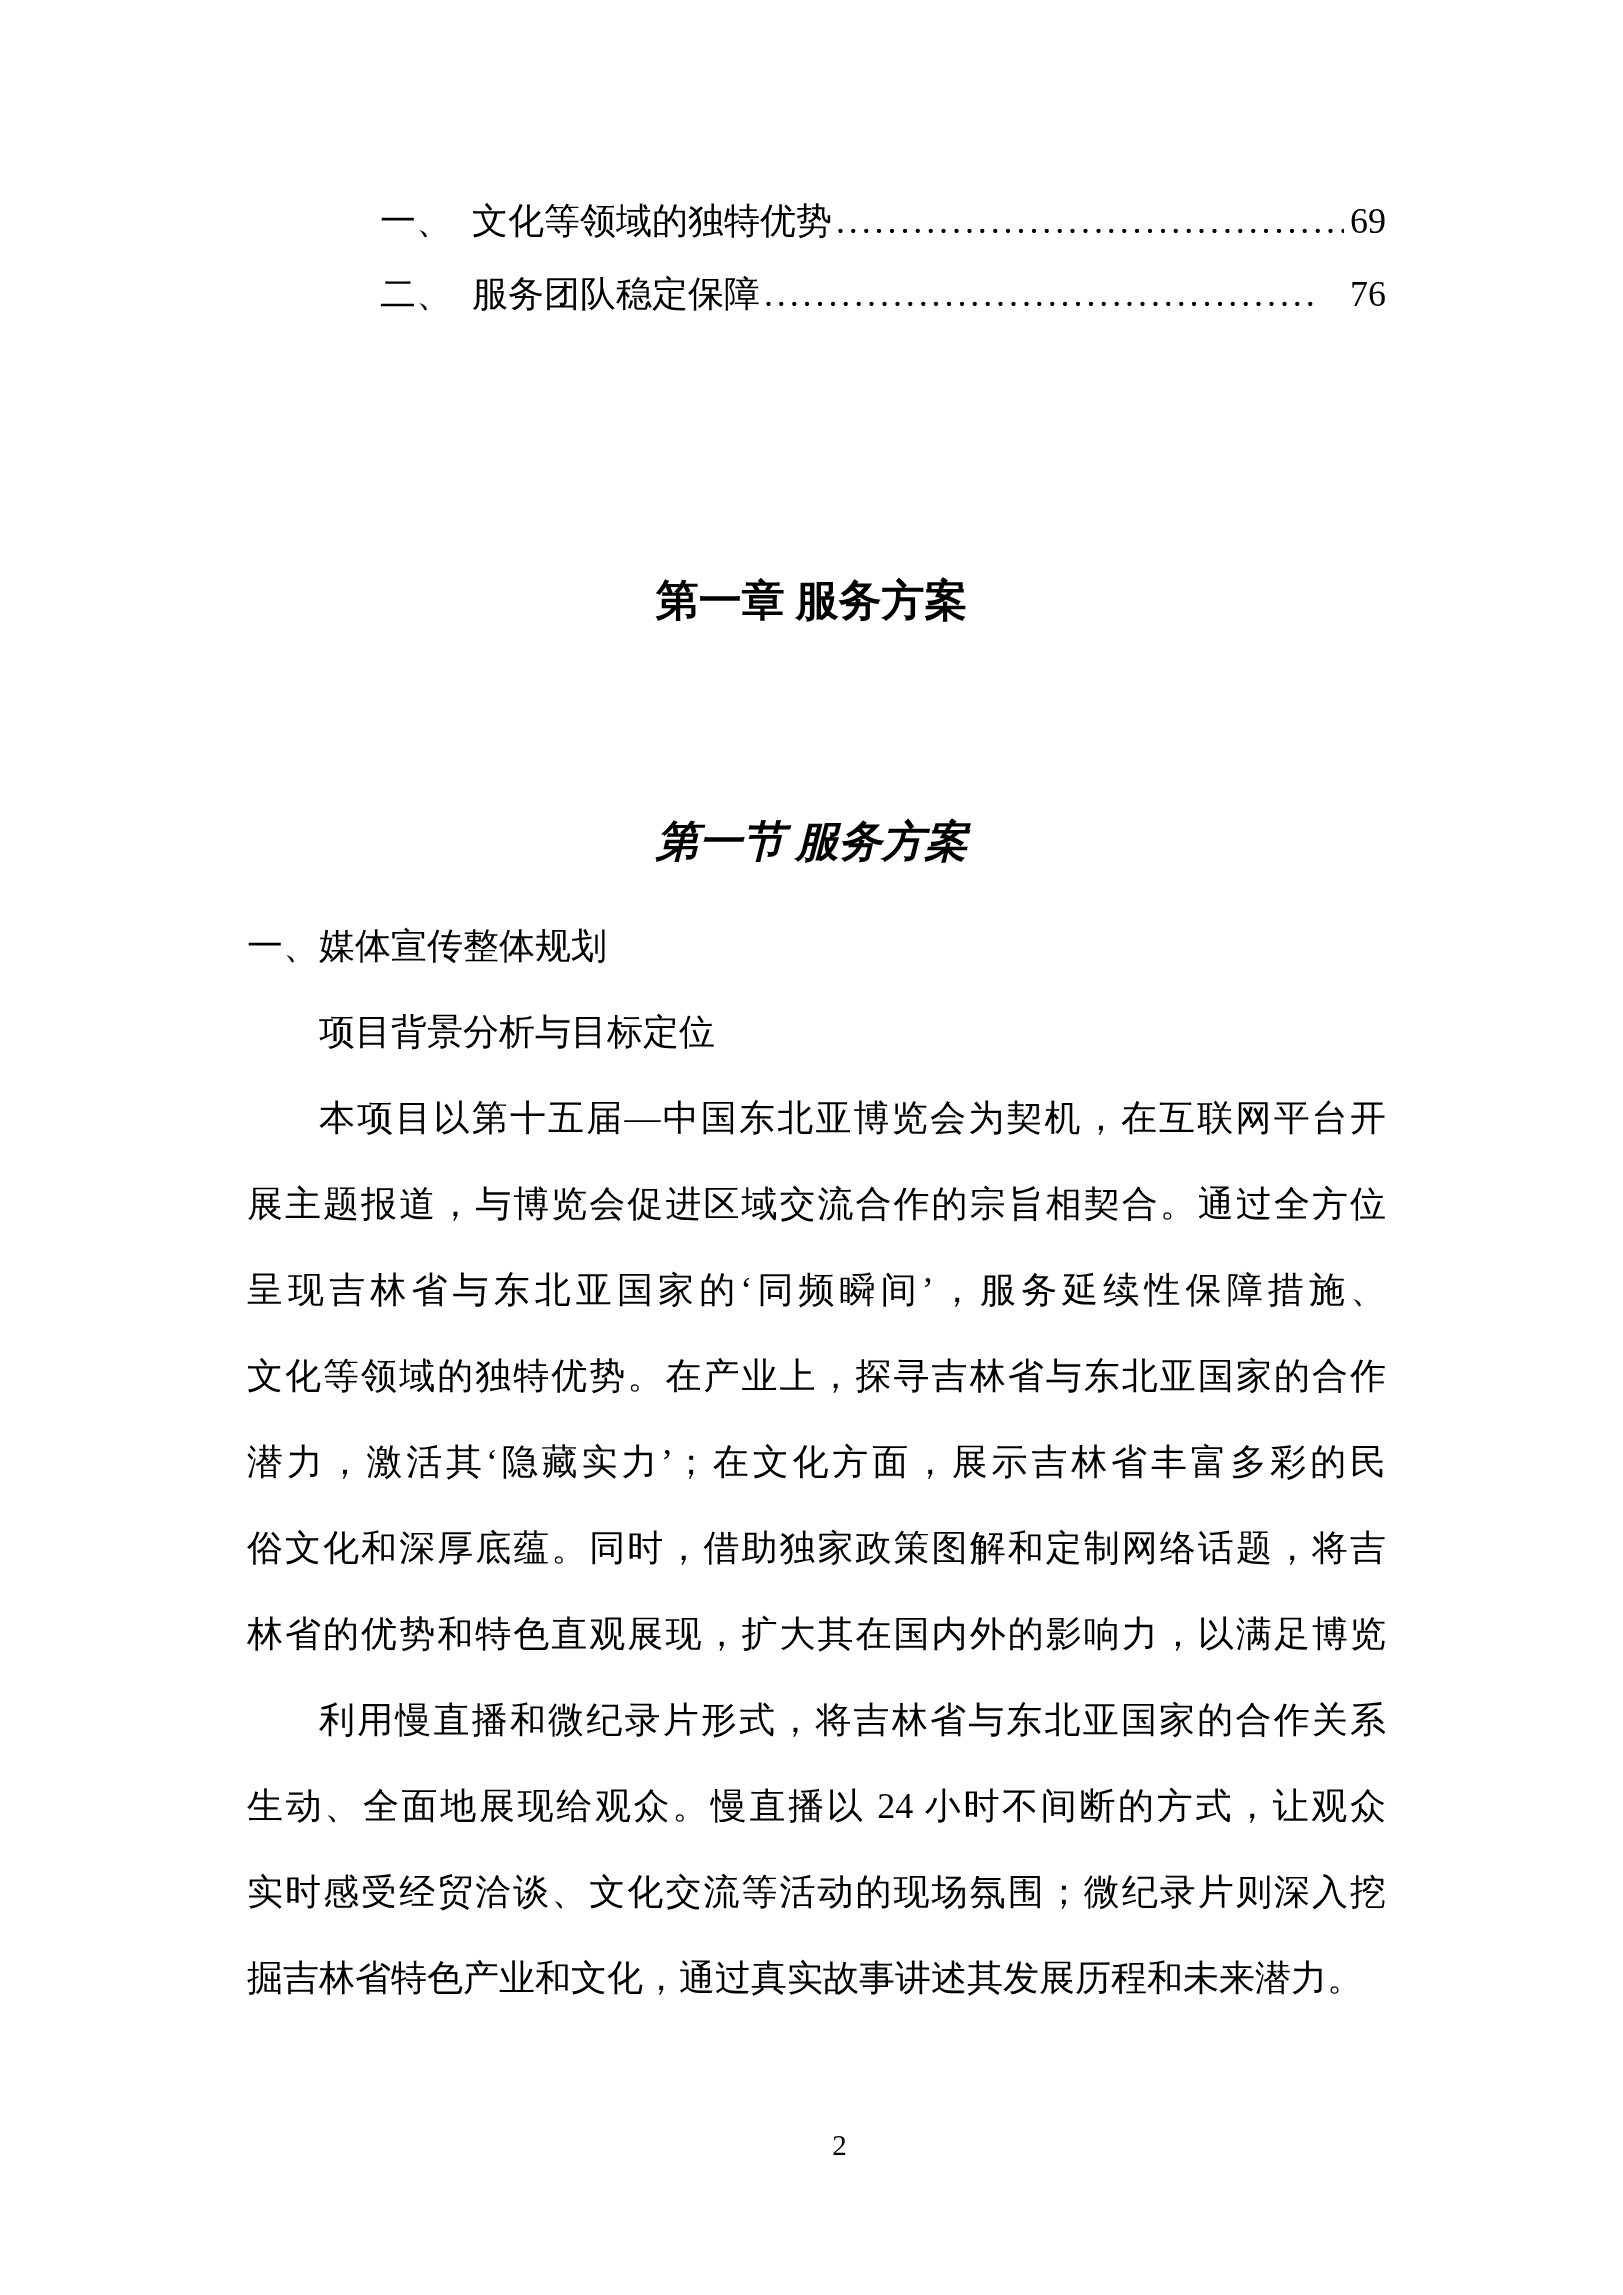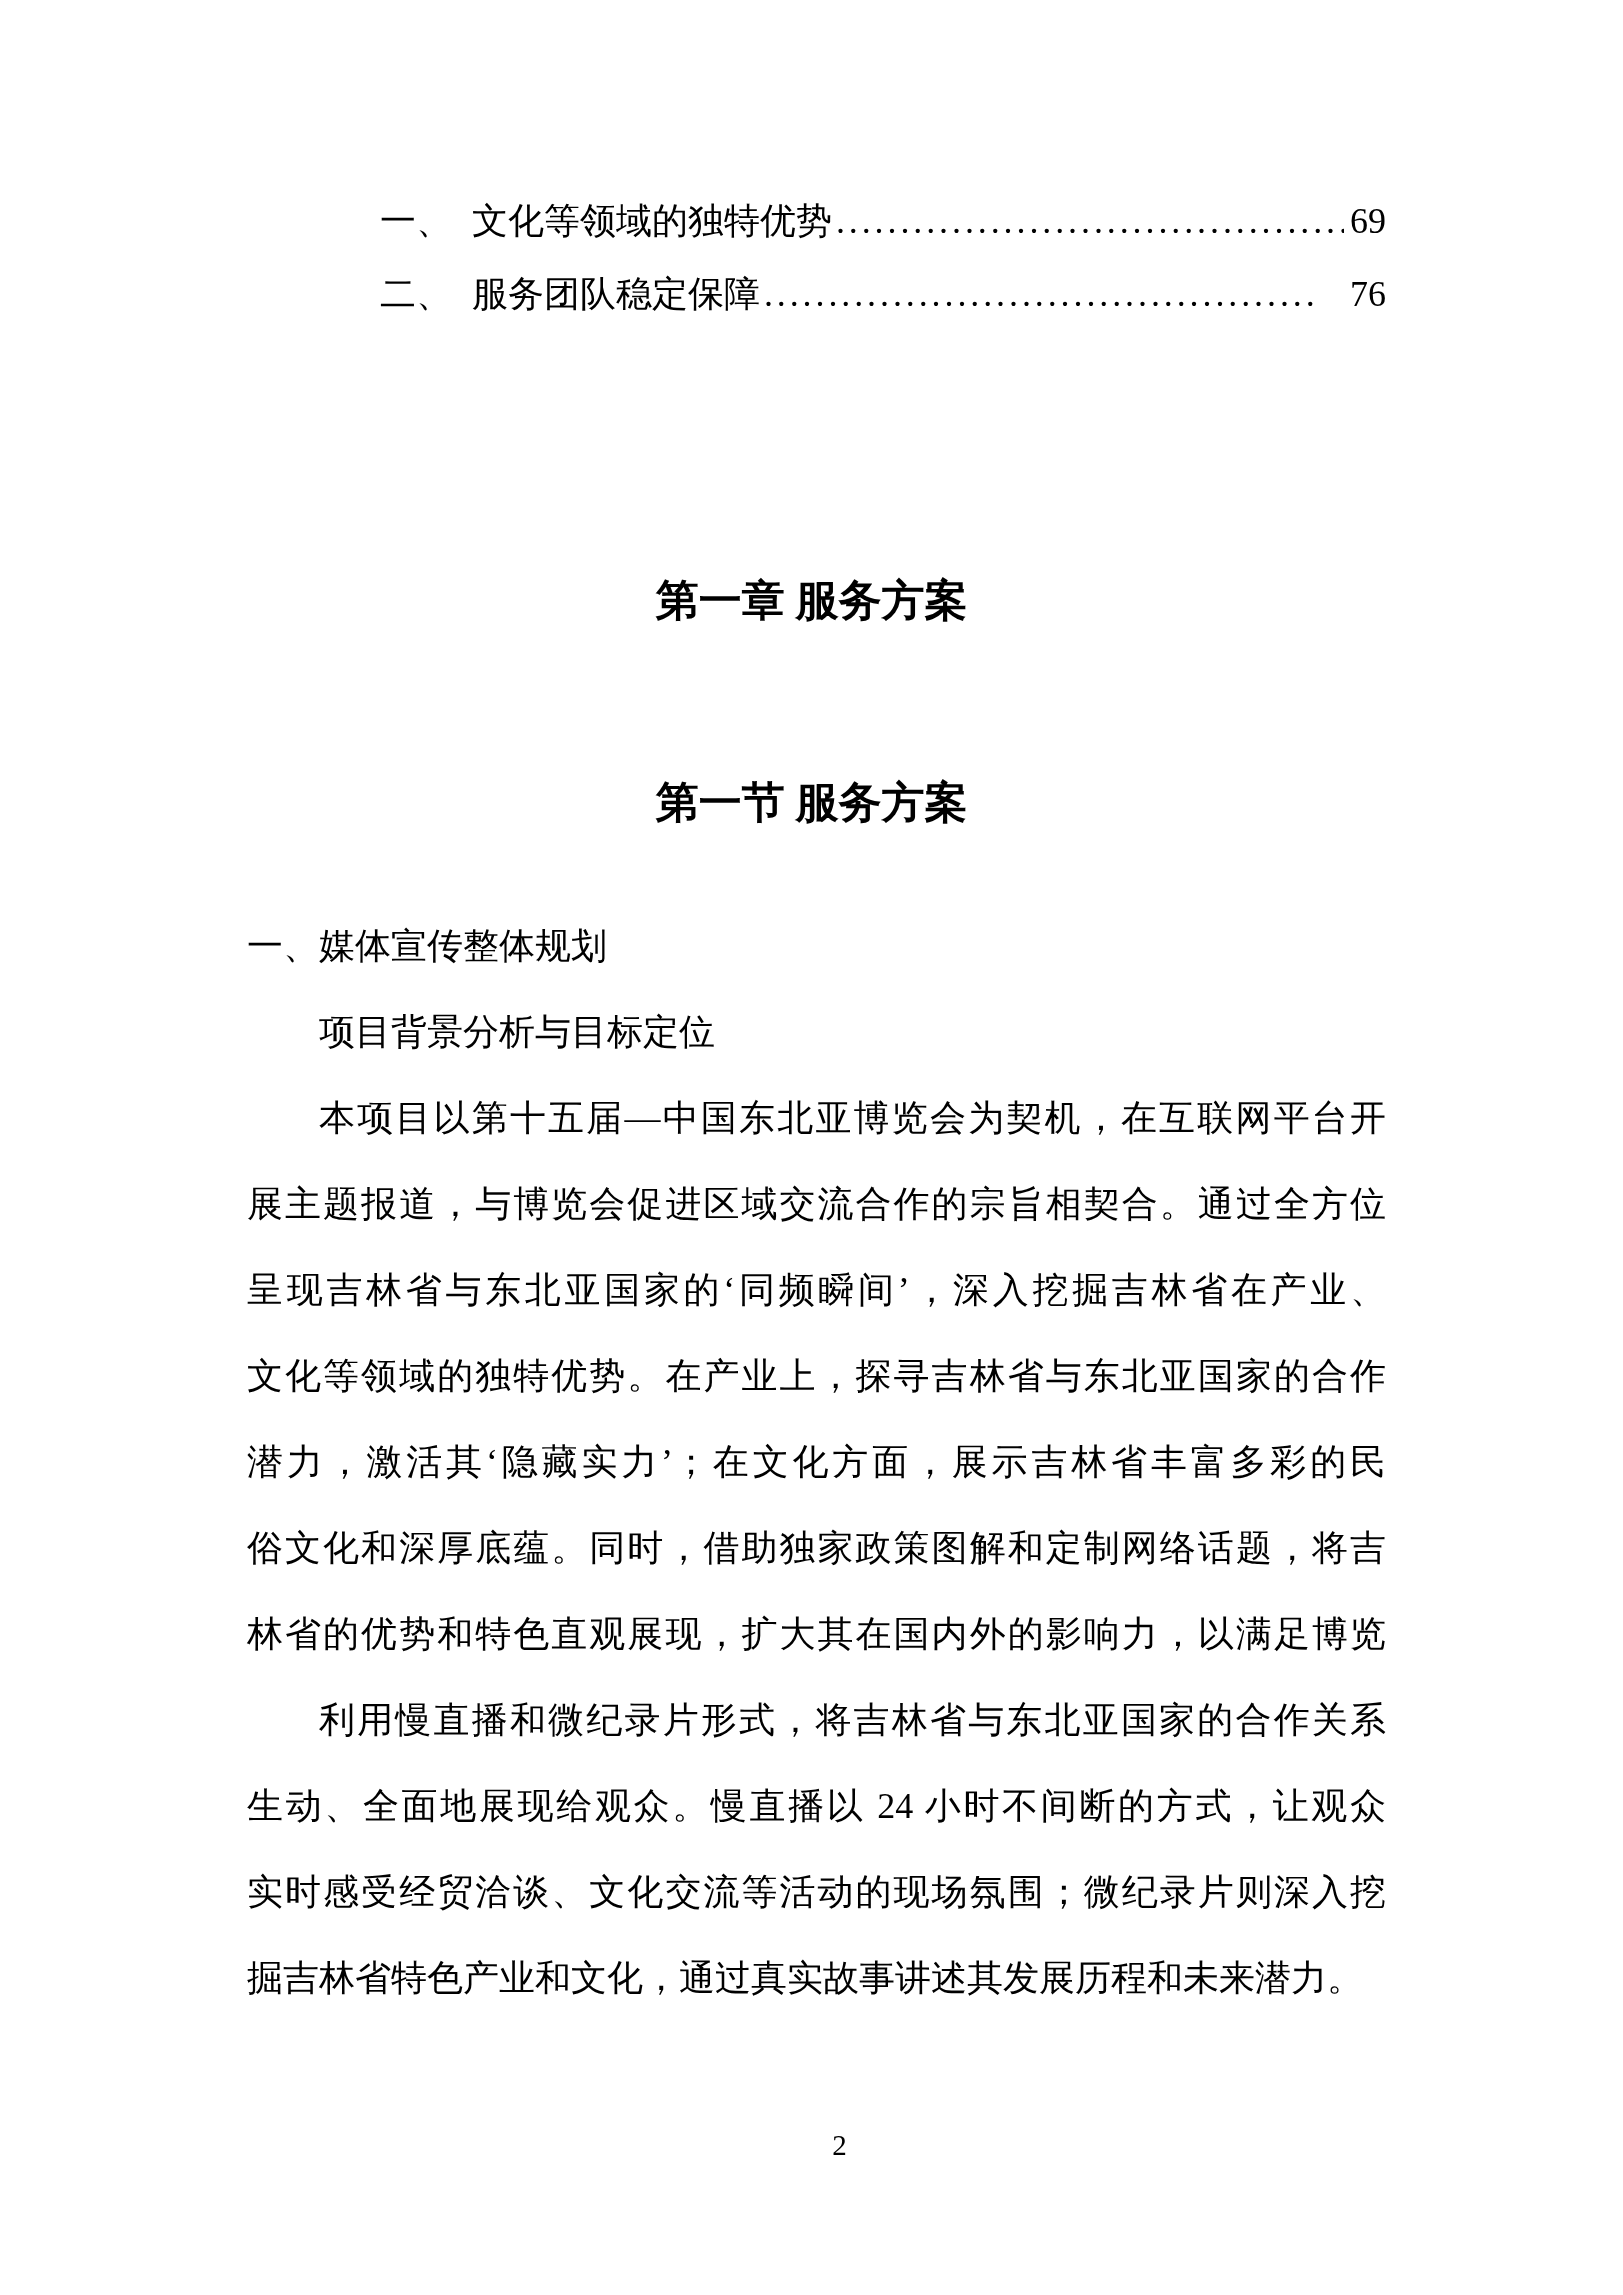--- a/index.html
+++ b/index.html
@@ -46,21 +46,21 @@
     position: absolute;
     left: 0;
     width: 1623px;
     text-align: center;
     font-size: 43px;
     font-weight: bold;
     line-height: 1.2;
     white-space: nowrap;
   }
   .chapter-heading { top: 575px; }
-  .section-heading { top: 777px; }
+  .section-heading { top: 816px; font-style: italic; }
 
   
   .body-text {
     position: absolute;
     left: 247px;
     top: 903px;
     width: 1139px;
     font-size: 36px;
   }
   .line {
@@ -112,21 +112,21 @@
   <div class="body-text">
 
       <div class="line">一、媒体宣传整体规划</div>
 
       <div class="line indent">项目背景分析与目标定位</div>
 
       <div class="line indent flush">本项目以第十五届—中国东北亚博览会为契机，在互联网平台开</div>
 
       <div class="line flush">展主题报道，与博览会促进区域交流合作的宗旨相契合。通过全方位</div>
 
-      <div class="line flush">呈现吉林省与东北亚国家的‘同频瞬间’，深入挖掘吉林省在产业、</div>
+      <div class="line flush">呈现吉林省与东北亚国家的‘同频瞬间’，服务延续性保障措施、</div>
 
       <div class="line flush">文化等领域的独特优势。在产业上，探寻吉林省与东北亚国家的合作</div>
 
       <div class="line flush">潜力，激活其‘隐藏实力’；在文化方面，展示吉林省丰富多彩的民</div>
 
       <div class="line flush">俗文化和深厚底蕴。同时，借助独家政策图解和定制网络话题，将吉</div>
 
       <div class="line flush">林省的优势和特色直观展现，扩大其在国内外的影响力，以满足博览</div>
 
 

